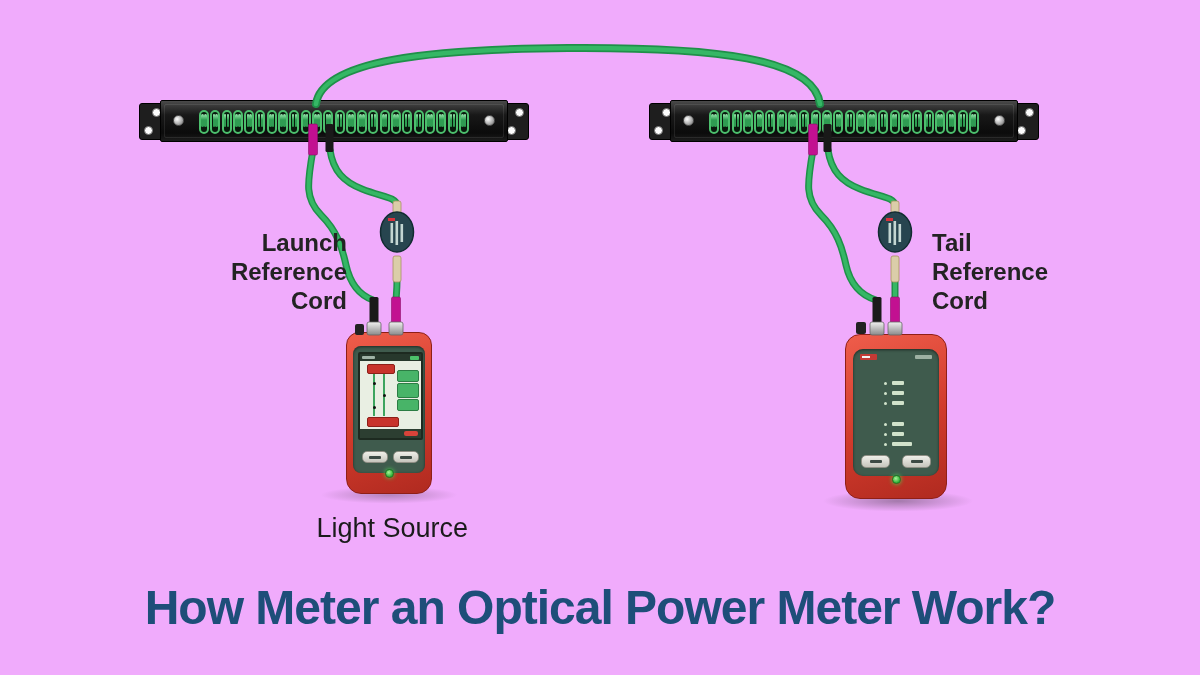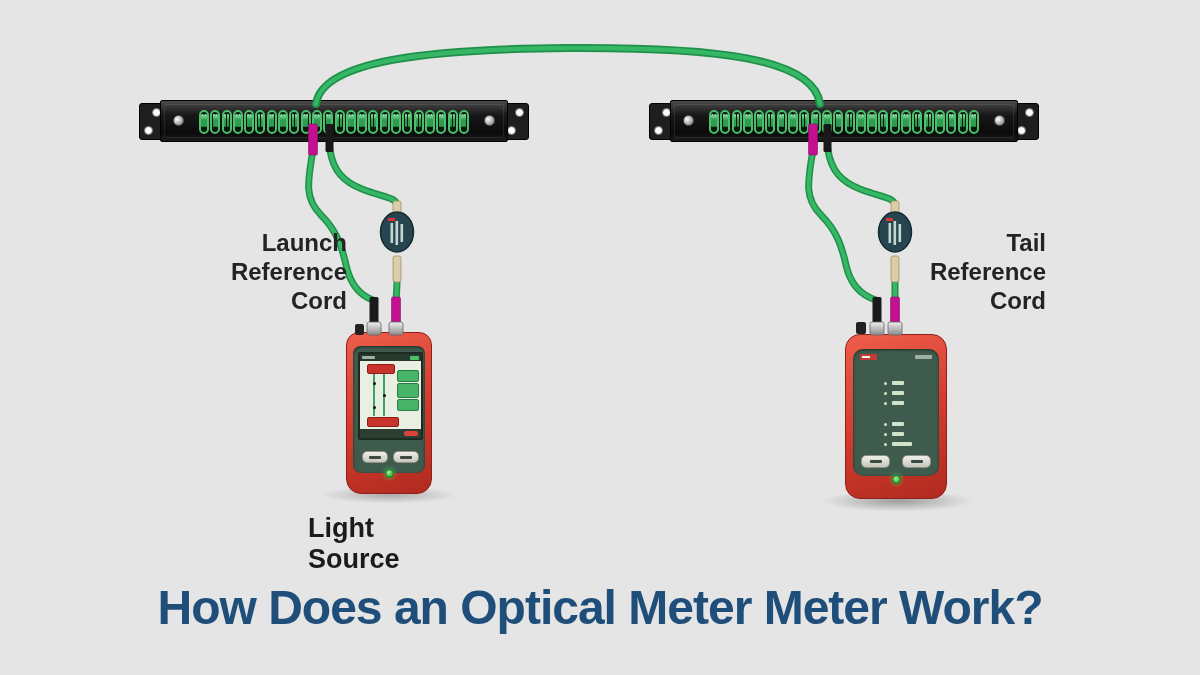--- a/index.html
+++ b/index.html
@@ -1,16 +1,16 @@
 <!DOCTYPE html>
 <html><head>
 <meta charset="utf-8">
 <style>
   html,body{margin:0;padding:0;background:#fff;}
-  .canvas{position:relative;width:1200px;height:675px;background:#e5e5e5;overflow:hidden;
+  .canvas{position:relative;width:1200px;height:675px;background:#f0abfc;overflow:hidden;
           font-family:"Liberation Sans",sans-serif;}
 
   
   .shadow{position:absolute;z-index:1;border-radius:50%;}
   .panel,.device{z-index:2;}
   .svg-layer{position:absolute;inset:0;z-index:3;pointer-events:none;}
   .text-label{z-index:4;}
 
   
   .panel{position:absolute;top:100px;width:390px;height:42px;}
@@ -66,21 +66,21 @@
   .pm-brand i{position:absolute;left:2px;top:2px;width:8px;height:2px;background:#f3f3f3;display:block;}
   .pm-model{position:absolute;right:7px;top:6px;width:17px;height:4px;background:#aebfb2;opacity:.85;border-radius:1px;}
   .led-rows{position:absolute;left:31px;}
   .led-row{display:flex;align-items:center;margin-bottom:6px;}
   .ldot{width:3px;height:3px;background:#d9ead2;border-radius:50%;margin-right:5px;opacity:.95;}
   .lpill{width:12px;height:4px;background:#d9ead2;border-radius:1px;opacity:.95;}
   .lpill.wide{width:20px;}
 
   
   .cord-label{position:absolute;font-weight:bold;font-size:24px;line-height:29px;color:#232323;}
-  .device-label{position:absolute;font-weight:bold;font-size:27px;color:#1b1b1b;text-align:left;}
+  .device-label{position:absolute;font-weight:normal;font-size:27px;color:#1b1b1b;text-align:right;}
   .main-title{position:absolute;left:0;right:0;top:580px;text-align:center;
               font-weight:bold;font-size:48px;letter-spacing:-1px;color:#1e4e79;}
 </style>
 </head>
 <body>
 
 <div class="canvas">
 
   <div class="shadow" style="left:318px;top:486px;width:142px;height:18px;
               background:radial-gradient(ellipse,rgba(40,40,40,.30),rgba(0,0,0,0) 68%);"></div>
@@ -465,24 +465,24 @@
       <rect x="888" y="322" width="14" height="13" rx="2" fill="url(#metal)" stroke="#666" stroke-width="0.8"></rect>
     </g>
   </svg>
 
   <div class="cord-label text-label" style="left:205px;top:228px;width:142px;text-align:right;">
     <div>Launch</div>
     <div>Reference</div>
     <div>Cord</div>
   </div>
 
-  <div class="cord-label text-label" style="left:896px;top:228px;width:150px;text-align:right;">
+  <div class="cord-label text-label" style="left:932px;top:228px;width:150px;text-align:left;">
     <div>Tail</div>
     <div>Reference</div>
     <div>Cord</div>
   </div>
 
   <div class="device-label text-label" style="left:308px;top:513px;width:160px;">Light Source</div>
 
 
-  <h1 class="main-title text-label" style="margin:0;">How Does an Optical Meter Meter Work?</h1>
+  <h1 class="main-title text-label" style="margin:0;">How Meter an Optical Power Meter Work?</h1>
 
 </div>
 
 </body></html>

